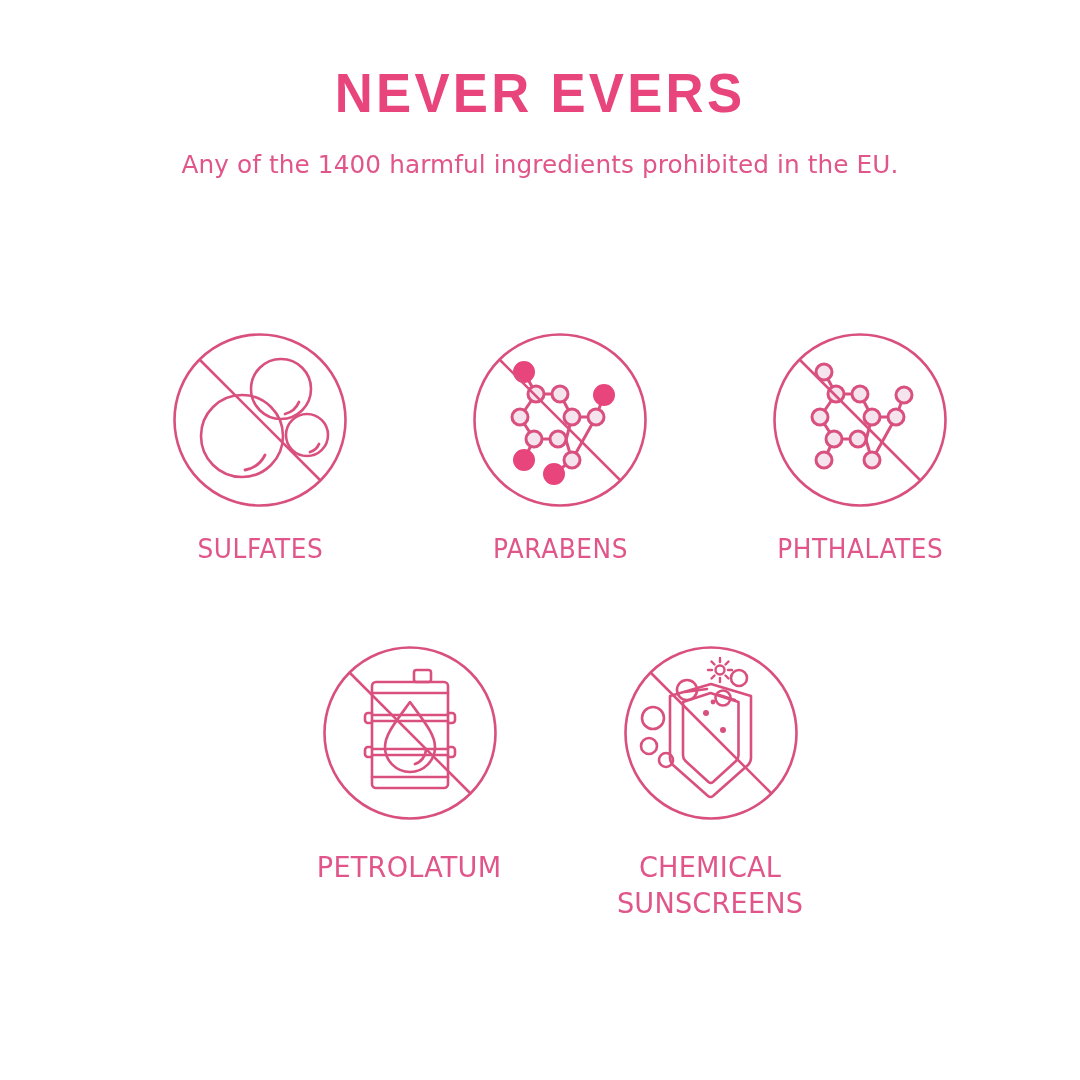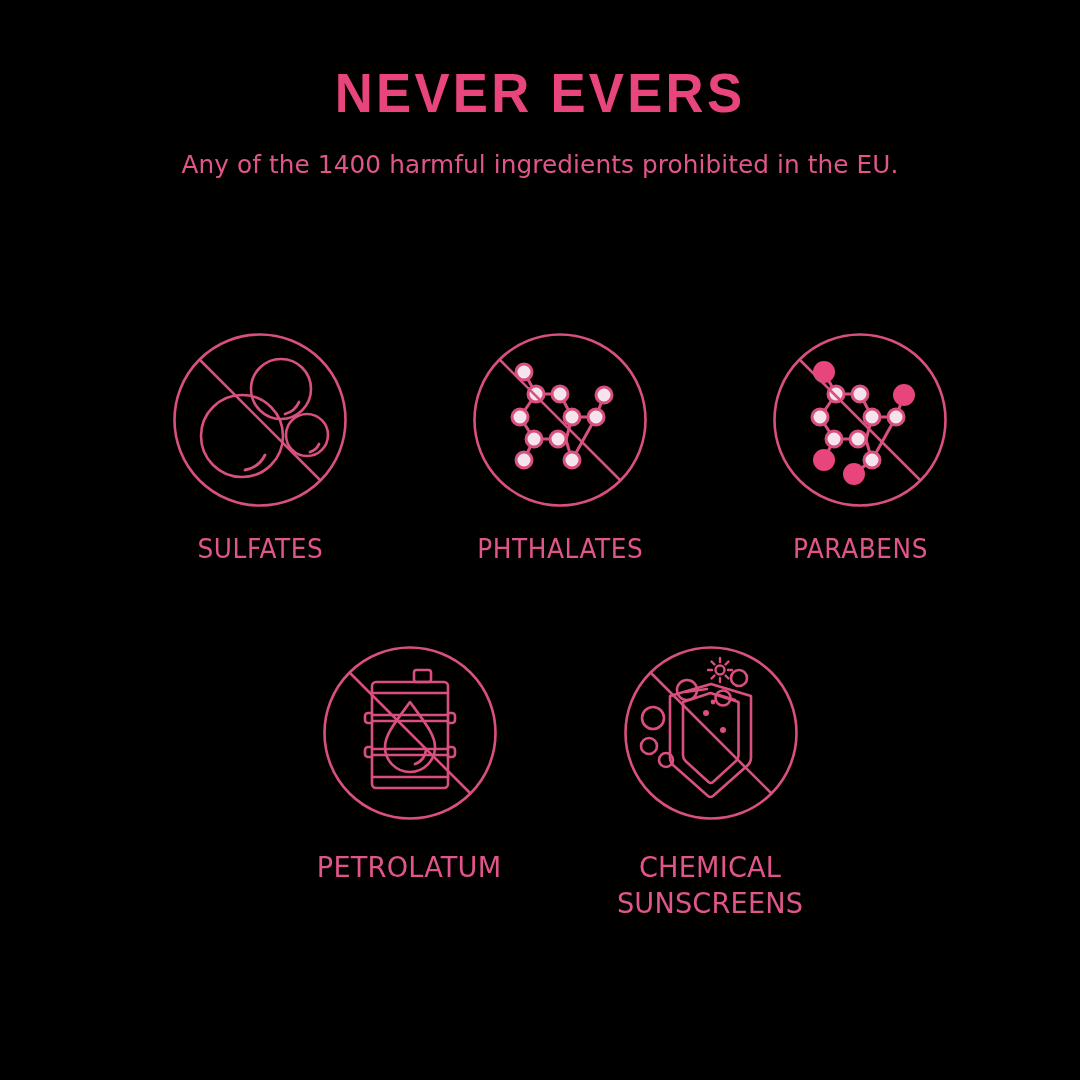--- a/index.html
+++ b/index.html
@@ -10,21 +10,21 @@
     width: 1080px;
     height: 1080px;
     background: #f5e4ee;
     font-family: "Liberation Sans", sans-serif;
     overflow: hidden;
   }
   .canvas {
     position: relative;
     width: 1080px;
     height: 1080px;
-    background: #000000;
+    background: #ffffff;
     box-sizing: border-box;
   }
 
   
   .header {
     position: absolute;
     top: 64px;
     left: 0;
     width: 1080px;
     text-align: center;
@@ -123,58 +123,20 @@
           <circle cx="109" cy="57" r="30"></circle>
           <path d="M127 70 a21 21 0 0 1 -14 12" stroke-width="2.8"></path>
 
           <circle cx="135" cy="103" r="21"></circle>
           <path d="M147 112 a14 14 0 0 1 -9 8" stroke-width="2.8"></path>
 
           <line x1="28" y1="28" x2="148" y2="148"></line>
         </svg>
       </span>
       <div class="caption">SULFATES</div>
-    </div>
-
-    <div class="cell">
-      <span class="icon-wrap">
-        <svg viewBox="0 0 176 176" xmlns="http://www.w3.org/2000/svg" fill="none" stroke="#d9507f" stroke-width="2.6" stroke-linecap="round" stroke-linejoin="round">
-          <circle cx="88" cy="88" r="85.5"></circle>
-          <g stroke-width="3">
-            <line x1="52" y1="40" x2="64" y2="62"></line>
-            <line x1="64" y1="62" x2="88" y2="62"></line>
-            <line x1="64" y1="62" x2="48" y2="85"></line>
-            <line x1="88" y1="62" x2="100" y2="85"></line>
-            <line x1="48" y1="85" x2="62" y2="107"></line>
-            <line x1="100" y1="85" x2="124" y2="85"></line>
-            <line x1="100" y1="85" x2="94" y2="108"></line>
-            <line x1="62" y1="107" x2="86" y2="107"></line>
-            <line x1="86" y1="107" x2="94" y2="108"></line>
-            <line x1="62" y1="107" x2="52" y2="128"></line>
-            <line x1="94" y1="108" x2="100" y2="128"></line>
-            <line x1="100" y1="128" x2="124" y2="85"></line>
-            <line x1="124" y1="85" x2="132" y2="63"></line>
-          </g>
-          <g fill="#f5e4ee" stroke-width="3">
-            <circle cx="52" cy="40" r="8"></circle>
-            <circle cx="64" cy="62" r="8"></circle>
-            <circle cx="88" cy="62" r="8"></circle>
-            <circle cx="48" cy="85" r="8"></circle>
-            <circle cx="100" cy="85" r="8"></circle>
-            <circle cx="124" cy="85" r="8"></circle>
-            <circle cx="62" cy="107" r="8"></circle>
-            <circle cx="86" cy="107" r="8"></circle>
-            <circle cx="100" cy="128" r="8"></circle>
-            <circle cx="52" cy="128" r="8"></circle>
-            <circle cx="132" cy="63" r="8"></circle>
-          </g>
-          <line x1="28" y1="28" x2="148" y2="148"></line>
-        </svg>
-      </span>
-      <div class="caption">PHTHALATES</div>
     </div>
 
     <div class="cell">
       <span class="icon-wrap">
         <svg viewBox="0 0 176 176" xmlns="http://www.w3.org/2000/svg" fill="none" stroke="#d9507f" stroke-width="2.6" stroke-linecap="round" stroke-linejoin="round">
           <circle cx="88" cy="88" r="85.5"></circle>
 
           <g stroke-width="3">
             <line x1="52" y1="40" x2="64" y2="62"></line>
             <line x1="64" y1="62" x2="88" y2="62"></line>
@@ -209,20 +171,58 @@
             <circle cx="52" cy="128" r="10"></circle>
             <circle cx="82" cy="142" r="10"></circle>
           </g>
 
           <line x1="28" y1="28" x2="148" y2="148" stroke="#d9507f"></line>
         </svg>
       </span>
       <div class="caption">PARABENS</div>
     </div>
 
+    <div class="cell">
+      <span class="icon-wrap">
+        <svg viewBox="0 0 176 176" xmlns="http://www.w3.org/2000/svg" fill="none" stroke="#d9507f" stroke-width="2.6" stroke-linecap="round" stroke-linejoin="round">
+          <circle cx="88" cy="88" r="85.5"></circle>
+          <g stroke-width="3">
+            <line x1="52" y1="40" x2="64" y2="62"></line>
+            <line x1="64" y1="62" x2="88" y2="62"></line>
+            <line x1="64" y1="62" x2="48" y2="85"></line>
+            <line x1="88" y1="62" x2="100" y2="85"></line>
+            <line x1="48" y1="85" x2="62" y2="107"></line>
+            <line x1="100" y1="85" x2="124" y2="85"></line>
+            <line x1="100" y1="85" x2="94" y2="108"></line>
+            <line x1="62" y1="107" x2="86" y2="107"></line>
+            <line x1="86" y1="107" x2="94" y2="108"></line>
+            <line x1="62" y1="107" x2="52" y2="128"></line>
+            <line x1="94" y1="108" x2="100" y2="128"></line>
+            <line x1="100" y1="128" x2="124" y2="85"></line>
+            <line x1="124" y1="85" x2="132" y2="63"></line>
+          </g>
+          <g fill="#f5e4ee" stroke-width="3">
+            <circle cx="52" cy="40" r="8"></circle>
+            <circle cx="64" cy="62" r="8"></circle>
+            <circle cx="88" cy="62" r="8"></circle>
+            <circle cx="48" cy="85" r="8"></circle>
+            <circle cx="100" cy="85" r="8"></circle>
+            <circle cx="124" cy="85" r="8"></circle>
+            <circle cx="62" cy="107" r="8"></circle>
+            <circle cx="86" cy="107" r="8"></circle>
+            <circle cx="100" cy="128" r="8"></circle>
+            <circle cx="52" cy="128" r="8"></circle>
+            <circle cx="132" cy="63" r="8"></circle>
+          </g>
+          <line x1="28" y1="28" x2="148" y2="148"></line>
+        </svg>
+      </span>
+      <div class="caption">PHTHALATES</div>
+    </div>
+
   </div>
 
   <div class="row row-bottom">
 
     <div class="cell">
       <span class="icon-wrap">
         <svg viewBox="0 0 176 176" xmlns="http://www.w3.org/2000/svg" fill="none" stroke="#d9507f" stroke-width="2.6" stroke-linecap="round" stroke-linejoin="round">
           <circle cx="88" cy="88" r="85.5"></circle>
 
           <rect x="92" y="25" width="17" height="12" rx="2.5"></rect>

